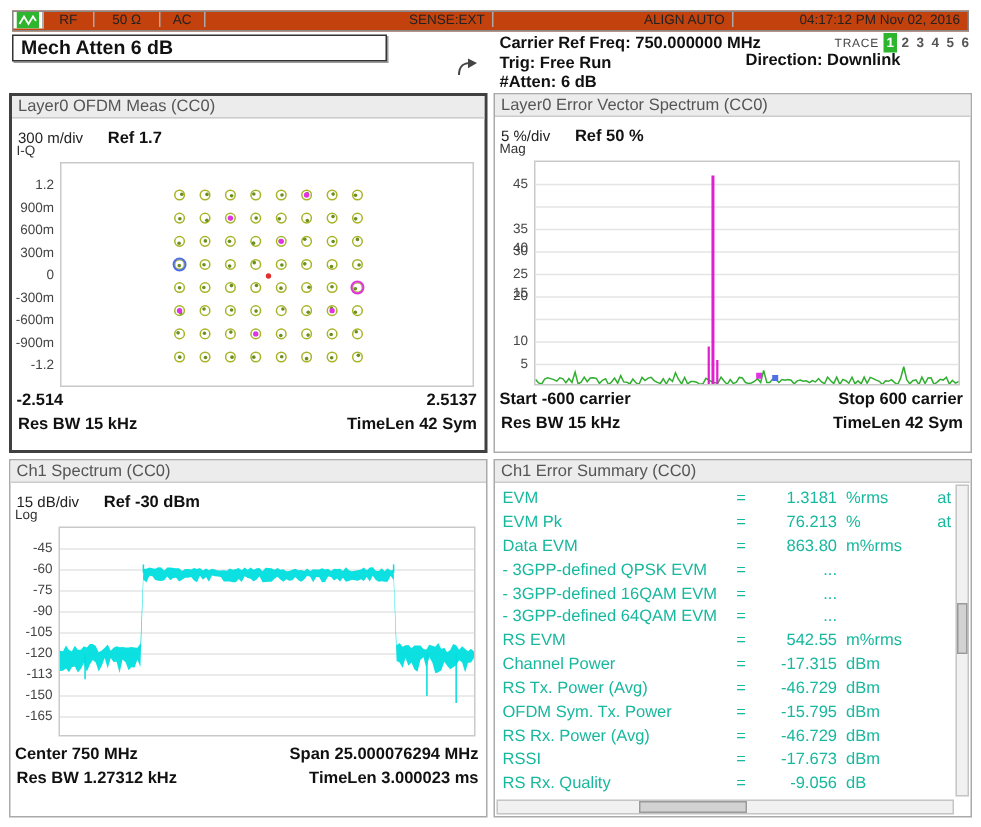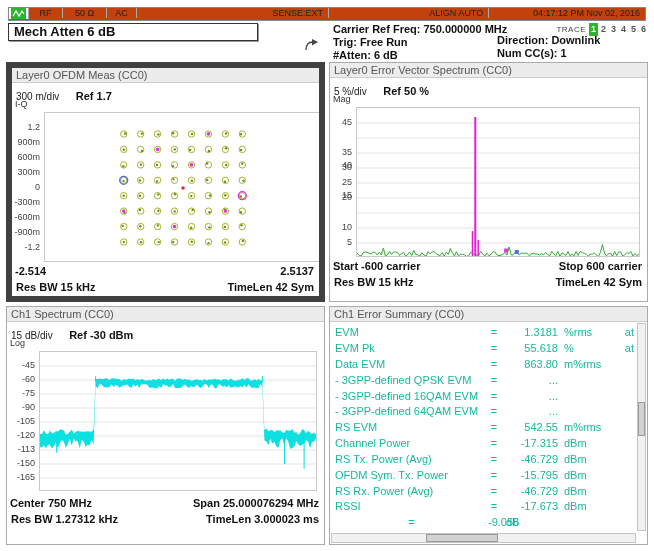--- a/index.html
+++ b/index.html
@@ -28,21 +28,21 @@
   .trace-label{font-size:8px;color:#444;margin-right:2px;letter-spacing:.5px}
   .tracenum{display:inline-block;min-width:9px;text-align:center;font-size:9px;
     font-weight:bold;color:#555;margin-left:1px}
   .tracenum.sel{background:#2db52d;color:#fff}
   .trig-arrow{position:absolute;left:303px;top:38px}
 
   
   .main{position:absolute;left:6px;top:62px;width:642px;height:483px;display:grid;
     grid-template-columns:1fr 1fr;grid-template-rows:1fr 1fr;gap:4px}
   .panel{position:relative;border:1px solid #aaa;background:#fff;overflow:hidden}
-  .panel.active{border:6px solid #404040}
+  .panel.active{border:2px solid #404040}
   .ptitle{height:15px;background:#ececec;border-bottom:1px solid #ccc;font-size:11px;
     color:#555;padding:1px 4px;white-space:nowrap}
   .scaleline{position:absolute;left:4px;top:18px;white-space:nowrap}
   .scale{font-size:10px;color:#222;margin-right:12px}
   .ref{font-size:11px;font-weight:bold;color:#111}
   .axisname{position:absolute;left:3px;top:31px;font-size:9px;color:#333}
   .ylabels{position:absolute;font-size:9px;color:#444}
   .ylabels span{position:absolute;right:2px;line-height:10px;white-space:nowrap}
   .plot{position:absolute;background:#fff;border:1px solid #c9c9c9}
   .xend{position:absolute;top:197px;font-size:11px;font-weight:bold;color:#111;white-space:nowrap}
@@ -98,21 +98,20 @@
   <svg class="trig-arrow" width="16" height="14" viewBox="0 0 16 14">
     <path d="M3 12 C3 5.5 7 4 10 4" fill="none" stroke="#444" stroke-width="1.3"></path>
     <polygon points="9,1 15,4 9,7.5" fill="#444"></polygon>
   </svg>
 
   <div class="hdr-right">
     <div class="trace-row">
       <span class="trace-label">TRACE</span><span id="trace-digits"><span class="tracenum sel" style="background: rgb(45, 181, 45);">1</span><span class="tracenum">2</span><span class="tracenum">3</span><span class="tracenum">4</span><span class="tracenum">5</span><span class="tracenum">6</span></span>
     </div>
     <div>Direction: Downlink</div>
-    <div>Num CC(s): 1</div>
   </div>
 
   <div class="main">
 
     <div class="panel active">
       <div class="ptitle">Layer0 OFDM Meas (CC0)</div>
       <div class="scaleline">
         <span class="scale">300 m/div</span>
         <span class="ref">Ref 1.7</span>
       </div>
@@ -361,21 +360,21 @@
           <div class="srow" style="color: rgb(23, 184, 158);">
             <span class="lab">EVM</span>
             <span class="eq">=</span>
             <span class="val">1.3181</span>
             <span class="unit">%rms</span>
             <span class="suf">at</span>
           </div>
           <div class="srow" style="color: rgb(23, 184, 158);">
             <span class="lab">EVM Pk</span>
             <span class="eq">=</span>
-            <span class="val">55.618</span>
+            <span class="val">76.213</span>
             <span class="unit">%</span>
             <span class="suf">at</span>
           </div>
           <div class="srow" style="color: rgb(23, 184, 158);">
             <span class="lab">Data EVM</span>
             <span class="eq">=</span>
             <span class="val">863.80</span>
             <span class="unit">m%rms</span>
             <span class="suf"></span>
           </div>
@@ -436,20 +435,21 @@
             <span class="suf"></span>
           </div>
           <div class="srow" style="color: rgb(23, 184, 158);">
             <span class="lab">RSSI</span>
             <span class="eq">=</span>
             <span class="val">-17.673</span>
             <span class="unit">dBm</span>
             <span class="suf"></span>
           </div>
           <div class="srow" style="color: rgb(23, 184, 158);">
+            <span class="lab">RS Rx. Quality</span>
             <span class="eq">=</span>
             <span class="val">-9.056</span>
             <span class="unit">dB</span>
             <span class="suf"></span>
           </div>
         </div>
       <div class="vscroll">
         <div class="vthumb"></div>
       </div>
       <div class="hscroll">

